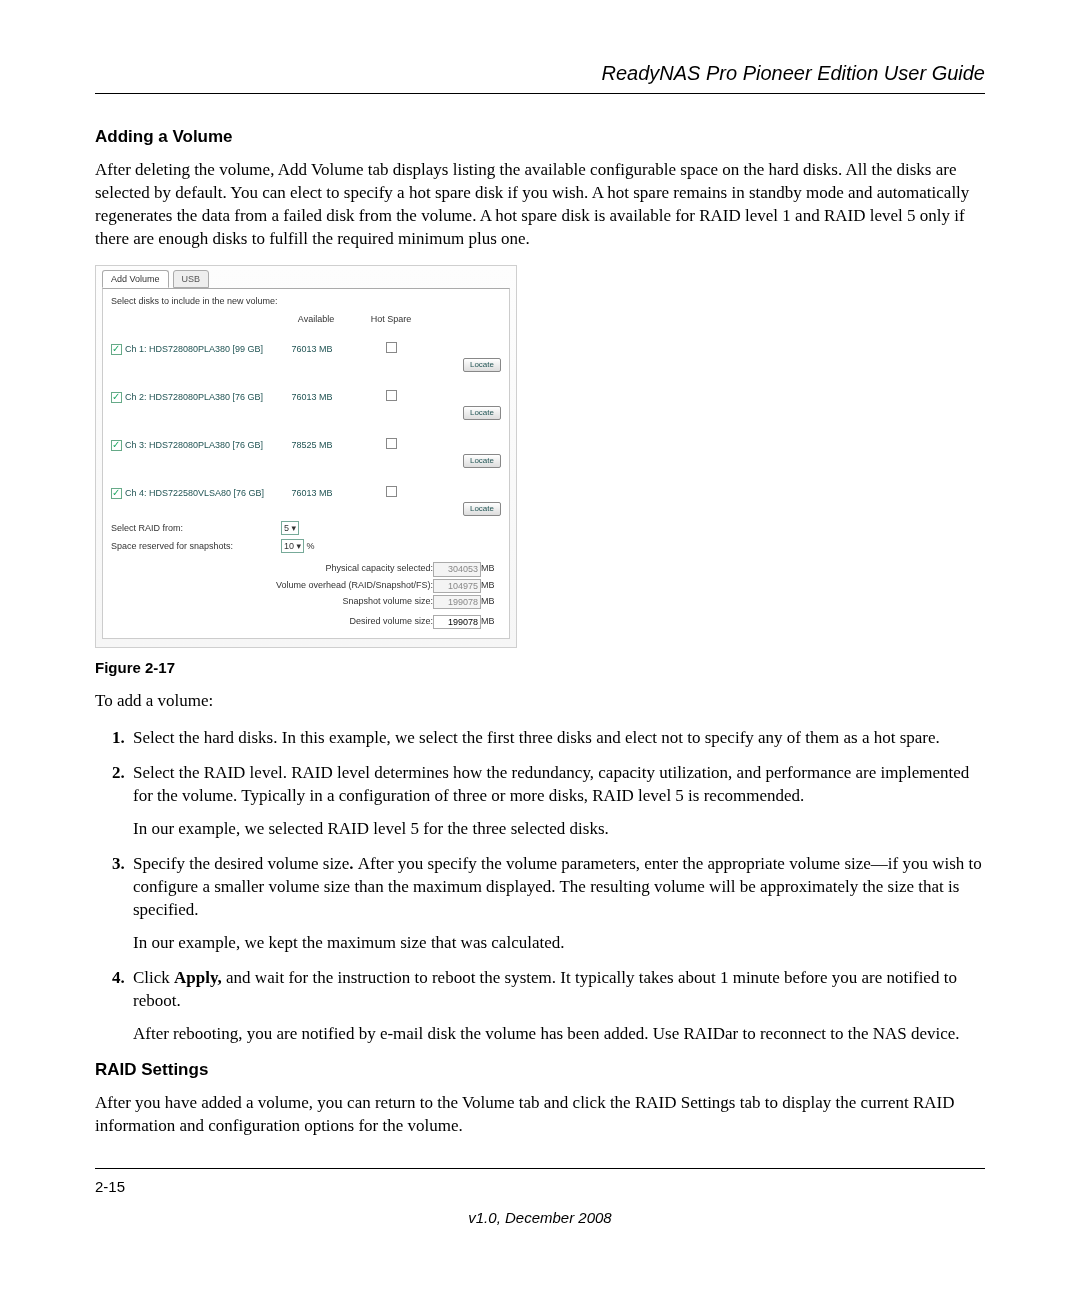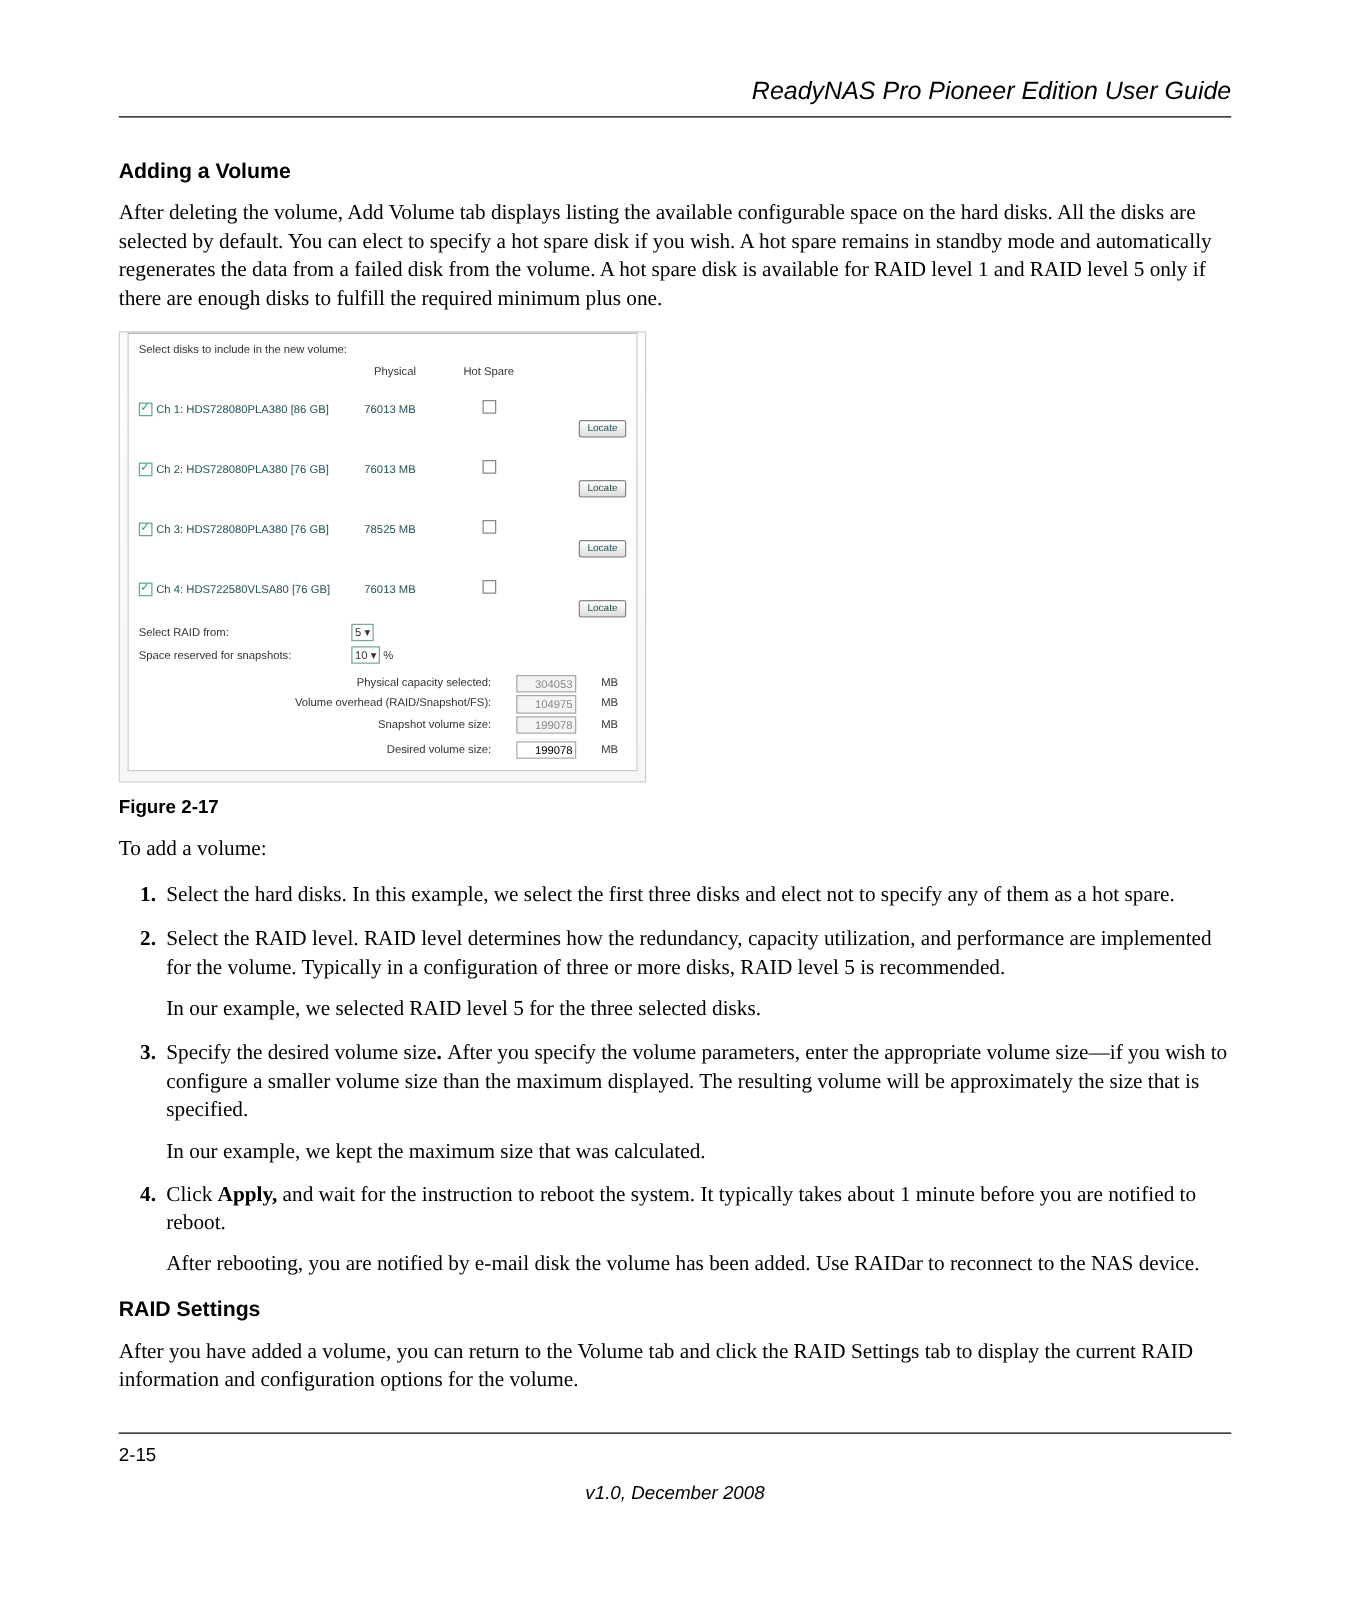--- a/index.html
+++ b/index.html
@@ -83,46 +83,50 @@
   .cb { display:inline-block; width:9px; height:9px; border:1px solid #6a8; background:#fff; position:relative; margin-right:3px; vertical-align:middle;}
   .cb.chk::after{content:"✓"; position:absolute; top:-3px; left:0; font-size:10px; color:#2a6;}
   .hot { display:inline-block; width:9px; height:9px; border:1px solid #888; background:#fff;}
   .locbtn {
     display:inline-block; padding:0 6px; font-size:8px; border:1px solid #888;
     background:linear-gradient(#fff,#ddd); border-radius:2px; line-height:12px;
   }
   .ctrlrow { display:grid; grid-template-columns:170px 120px; align-items:center; font-size:9px; margin-top:4px;}
   .sel { display:inline-block; border:1px solid #7a9; padding:0 2px; font-size:9px; background:#fff;}
   .stats { margin-top:8px; font-size:9px; }
-  .statr { display:grid; grid-template-columns: auto 48px 20px; justify-content:end; gap:20px; padding:1px 0;}
+  .statr { display:grid; grid-template-columns: auto 48px 20px; justify-content:end; gap:0; padding:1px 0;}
   .statr .lab { text-align:right; }
   .valbox { border:1px solid #aaa; background:#f4f4f4; color:#888; padding:0 2px; text-align:right; font-size:9px;}
   .valbox.active { background:#fff; color:#000;}
 </style>
 </head>
 <body>
 
 <div class="header-right">ReadyNAS Pro Pioneer Edition User Guide</div>
 <hr class="thin">
 
 <div class="section-heading">Adding a Volume</div>
 <p>After deleting the volume, Add Volume tab displays listing the available configurable space on the hard disks. All the disks are selected by default. You can elect to specify a hot spare disk if you wish. A hot spare remains in standby mode and automatically regenerates the data from a failed disk from the volume. A hot spare disk is available for RAID level 1 and RAID level 5 only if there are enough disks to fulfill the required minimum plus one.</p>
 
 <div class="figure-wrap">
   <div class="shot">
+    <div class="tabs">
+      <div class="tab">Add Volume</div>
+      <div class="tab inactive">USB</div>
+    </div>
     <div class="shot-body">
       <div class="shot-instr">Select disks to include in the new volume:</div>
       <div class="dhead">
         <span></span>
-        <span>Physical</span>
+        <span>Available</span>
         <span>Hot Spare</span>
         <span></span>
       </div>
       <div class="drow">
-        <span><span class="cb chk"></span><span>Ch 1: HDS728080PLA380 [86 GB]</span></span>
+        <span><span class="cb chk"></span><span>Ch 1: HDS728080PLA380 [99 GB]</span></span>
         <span class="c2">76013 MB</span>
         <span class="c3"><span class="hot"></span></span>
         <span class="c4"><span class="locbtn">Locate</span></span>
       </div>
       <div class="drow">
         <span><span class="cb chk"></span><span>Ch 2: HDS728080PLA380 [76 GB]</span></span>
         <span class="c2">76013 MB</span>
         <span class="c3"><span class="hot"></span></span>
         <span class="c4"><span class="locbtn">Locate</span></span>
       </div>

